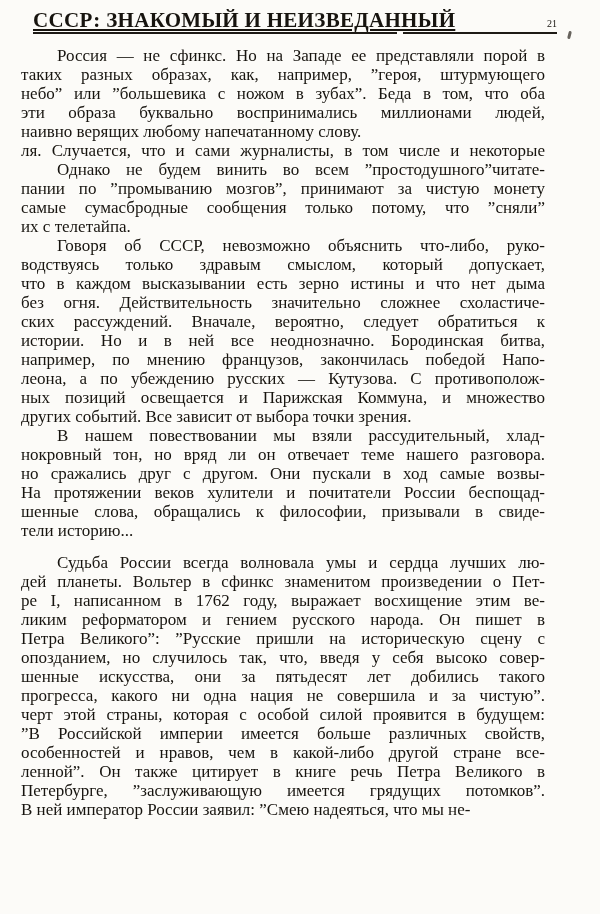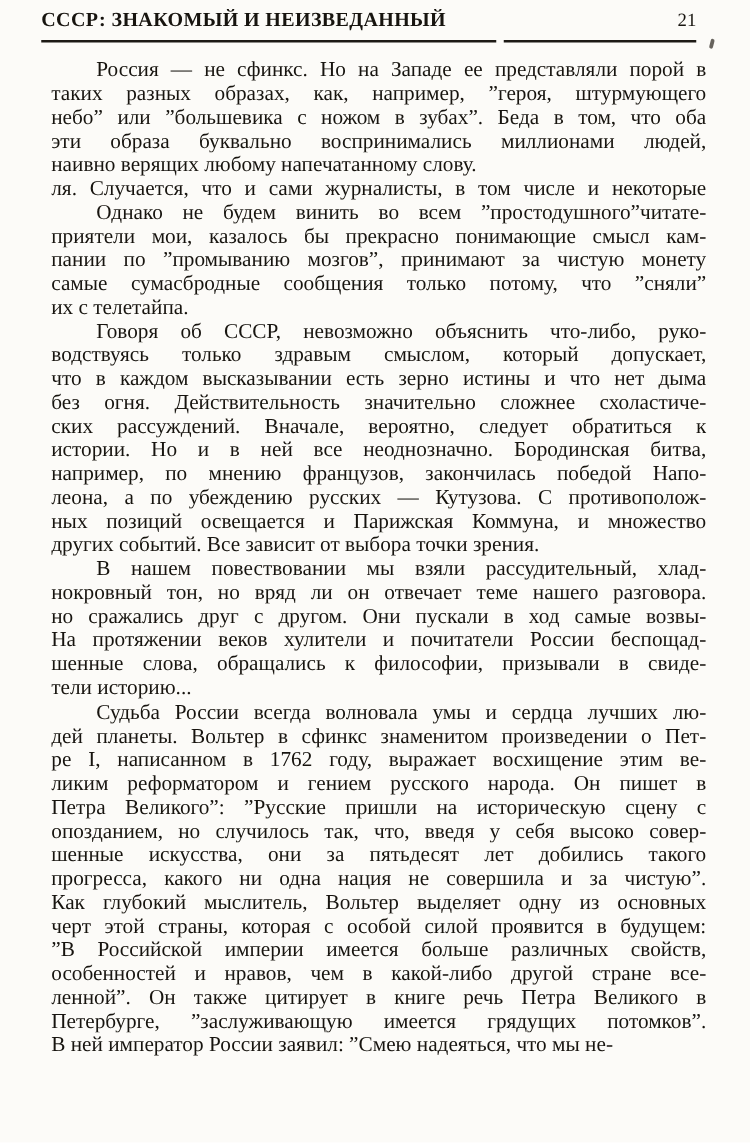--- a/index.html
+++ b/index.html
@@ -13,35 +13,35 @@
     position:relative;width:600px;height:914px;
     background:var(--paper);color:var(--ink);
     font-family:"Liberation Serif","DejaVu Serif",serif;
     -webkit-font-smoothing:antialiased;
   }
   .header{
     position:absolute;left:33px;right:43px;top:8px;
     display:flex;justify-content:space-between;align-items:baseline;
   }
   .title{
-    font-weight:bold;font-size:16px;letter-spacing:.3px;white-space:nowrap;
+    font-weight:bold;font-size:21px;letter-spacing:.3px;white-space:nowrap;text-decoration:underline;
   }
-  .pnum{font-size:15px;}
+  .pnum{font-size:10px;}
   .rule{
     position:absolute;left:33px;top:32px;width:524px;height:2px;
     display:flex;
   }
   .rule-a{width:364px;height:2px;background:var(--rule);}
   .rule-gap{width:6px;height:2px;}
   .rule-b{flex:1;height:2px;background:var(--rule);}
   .body{
-    position:absolute;left:41px;top:46px;width:524px;
+    position:absolute;left:21px;top:46px;width:524px;
     font-size:17px;line-height:19px;font-family:Liberation Serif, serif;
   }
-  .section + .section{margin-top:1px;}
+  .section + .section{margin-top:13px;}
   .line{
     height:19px;overflow:hidden;
     text-align:justify;
   }
   
   .line:not(.last)::after{content:"";display:inline-block;width:100%;height:0;}
   .line.first{text-indent:36px;}
   .speck{
     position:absolute;left:568px;top:31px;width:3px;height:8px;
     background:#35302a;border-radius:2px;transform:rotate(14deg);opacity:.75;
@@ -65,21 +65,20 @@
         <div class="paragraph">
           <div class="line first">Россия — не сфинкс. Но на Западе ее представляли порой в</div>
           <div class="line">таких разных образах, как, например, ”героя, штурмующего</div>
           <div class="line">небо” или ”большевика с ножом в зубах”. Беда в том, что оба</div>
           <div class="line">эти образа буквально воспринимались миллионами людей,</div>
           <div class="line last">наивно верящих любому напечатанному слову.</div>
         </div>
         <div class="paragraph">
           <div class="line">ля. Случается, что и сами журналисты, в том числе и некоторые</div>
           <div class="line first">Однако не будем винить во всем ”простодушного”читате-</div>
-          <div class="line">приятели мои, казалось бы прекрасно понимающие смысл кам-</div>
           <div class="line">пании по ”промыванию мозгов”, принимают за чистую монету</div>
           <div class="line">самые сумасбродные сообщения только потому, что ”сняли”</div>
           <div class="line last">их с телетайпа.</div>
         </div>
         <div class="paragraph">
           <div class="line first">Говоря об СССР, невозможно объяснить что-либо, руко-</div>
           <div class="line">водствуясь только здравым смыслом, который допускает,</div>
           <div class="line">что в каждом высказывании есть зерно истины и что нет дыма</div>
           <div class="line">без огня. Действительность значительно сложнее схоластиче-</div>
           <div class="line">ских рассуждений. Вначале, вероятно, следует обратиться к</div>
@@ -101,21 +100,20 @@
       <div class="section">
         <div class="paragraph">
           <div class="line first">Судьба России всегда волновала умы и сердца лучших лю-</div>
           <div class="line">дей планеты. Вольтер в сфинкс знаменитом произведении о Пет-</div>
           <div class="line">ре I, написанном в 1762 году, выражает восхищение этим ве-</div>
           <div class="line">ликим реформатором и гением русского народа. Он пишет в</div>
           <div class="line">Петра Великого”: ”Русские пришли на историческую сцену с</div>
           <div class="line">опозданием, но случилось так, что, введя у себя высоко совер-</div>
           <div class="line">шенные искусства, они за пятьдесят лет добились такого</div>
           <div class="line">прогресса, какого ни одна нация не совершила и за чистую”.</div>
-          <div class="line">Как глубокий мыслитель, Вольтер выделяет одну из основных</div>
           <div class="line">черт этой страны, которая с особой силой проявится в будущем:</div>
           <div class="line">”В Российской империи имеется больше различных свойств,</div>
           <div class="line">особенностей и нравов, чем в какой-либо другой стране все-</div>
           <div class="line">ленной”. Он также цитирует в книге речь Петра Великого в</div>
           <div class="line">Петербурге, ”заслуживающую имеется грядущих потомков”.</div>
           <div class="line last">В ней император России заявил: ”Смею надеяться, что мы не-</div>
         </div>
       </div>
     </div>
   <div class="speck"></div>

